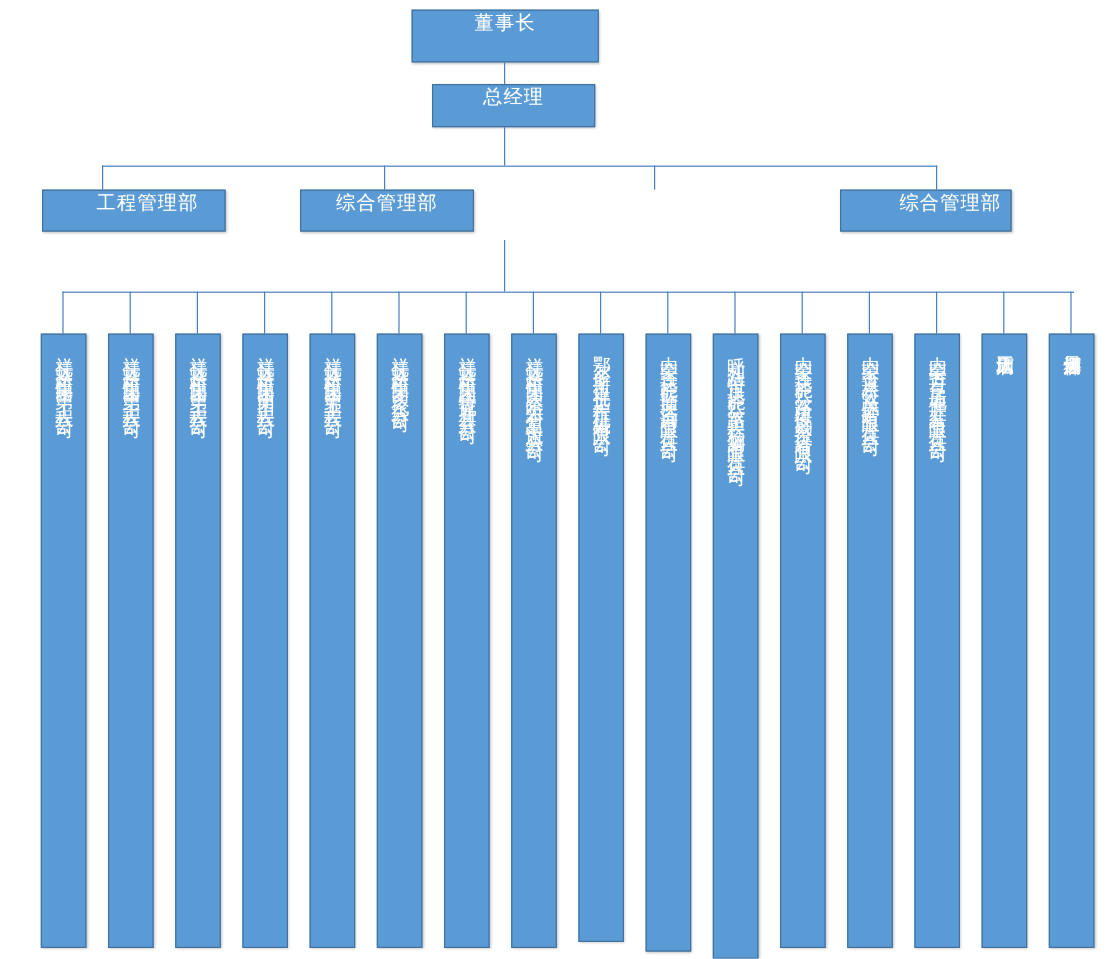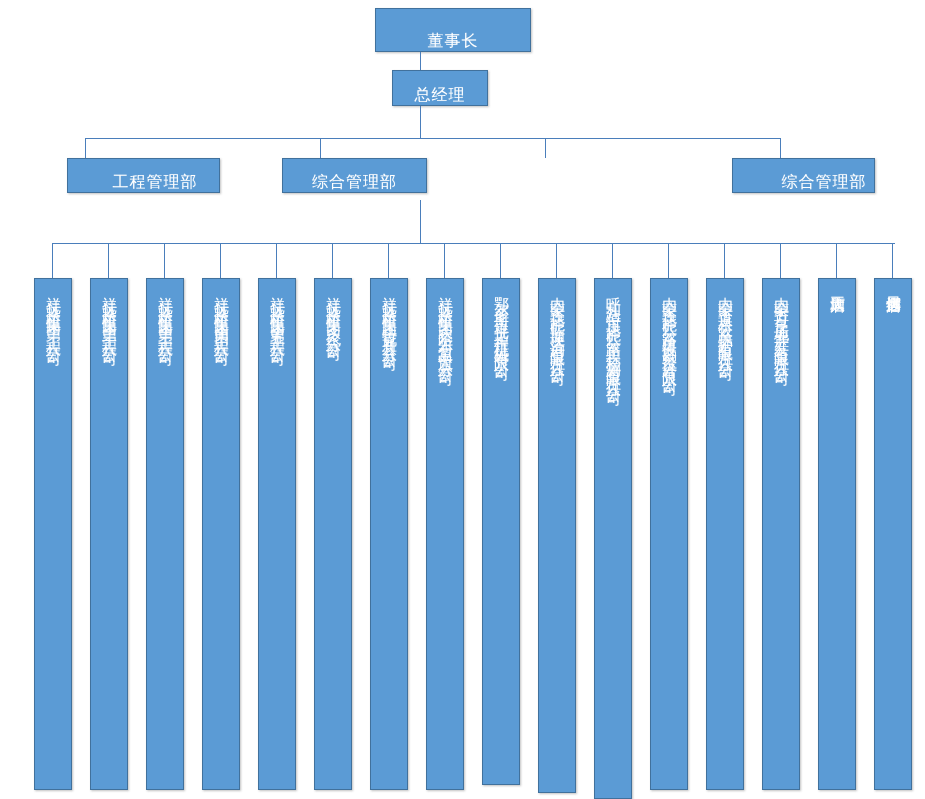--- a/index.html
+++ b/index.html
@@ -22,22 +22,21 @@
     box-sizing: border-box;
     background: #5B9BD5;
     border: 1px solid #41719C;
     color: #ffffff;
     display: flex;
     align-items: flex-start;
     justify-content: center;
     box-shadow: 1px 1px 2px rgba(120,120,120,0.45);
   }
   .node.horiz {
-    align-items: flex-end;
-    margin-left: 32px;
+    align-items: flex-start;
   }
   .node-label {
     font-size: 16px;
     line-height: 20px;
     letter-spacing: 1px;
     white-space: nowrap;
     text-shadow: 0 0 1px rgba(255,255,255,0.25);
   }
   .node.vert .node-label {
     writing-mode: vertical-rl;
@@ -62,21 +61,21 @@
 <body>
 
 <div id="chart-root">
 
   <div class="node horiz" style="left:343px; top:8px; width:156px; height:44px;">
     <span class="node-label">董事长</span>
   </div>
 
   <div class="connector v" style="left:420px; top:52px; height:18px;"></div>
 
-  <div class="node horiz" style="left:360px; top:70px; width:96px; height:36px;">
+  <div class="node horiz" style="left:360px; top:70px; width:136px; height:36px;">
     <span class="node-label">总经理</span>
   </div>
 
   <div class="connector v" style="left:420px; top:106px; height:32px;"></div>
   <div class="connector h" style="left:85px; top:138px; width:696px;"></div>
 
   <div class="connector v" style="left:85px; top:138px; height:20px;"></div>
   <div class="connector v" style="left:320px; top:138px; height:20px;"></div>
   <div class="connector v" style="left:545px; top:138px; height:20px;"></div>
   <div class="connector v" style="left:780px; top:138px; height:20px;"></div>

